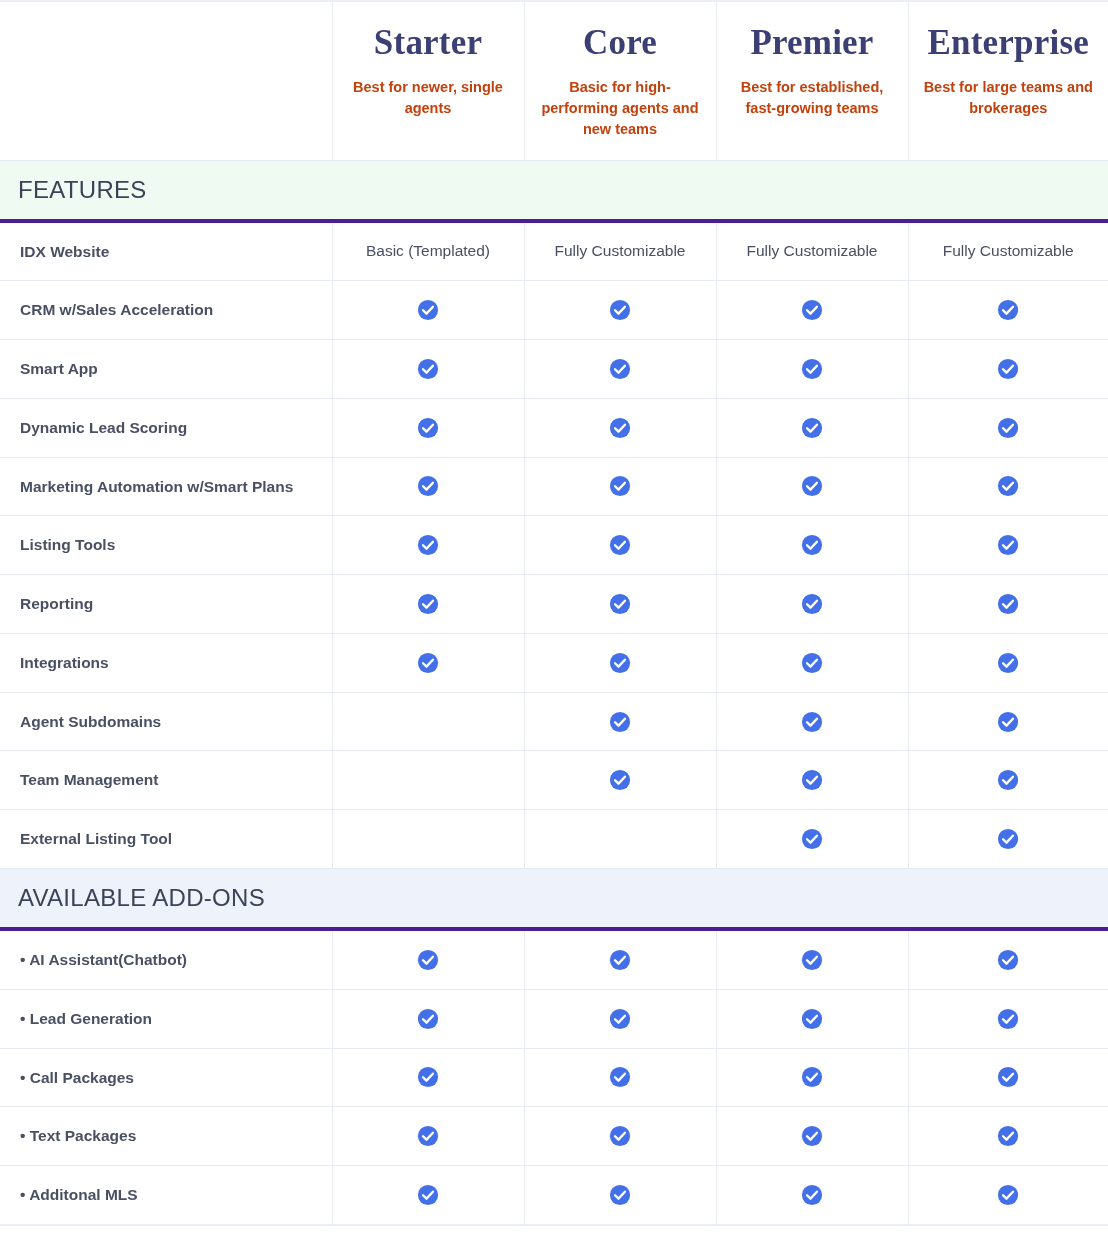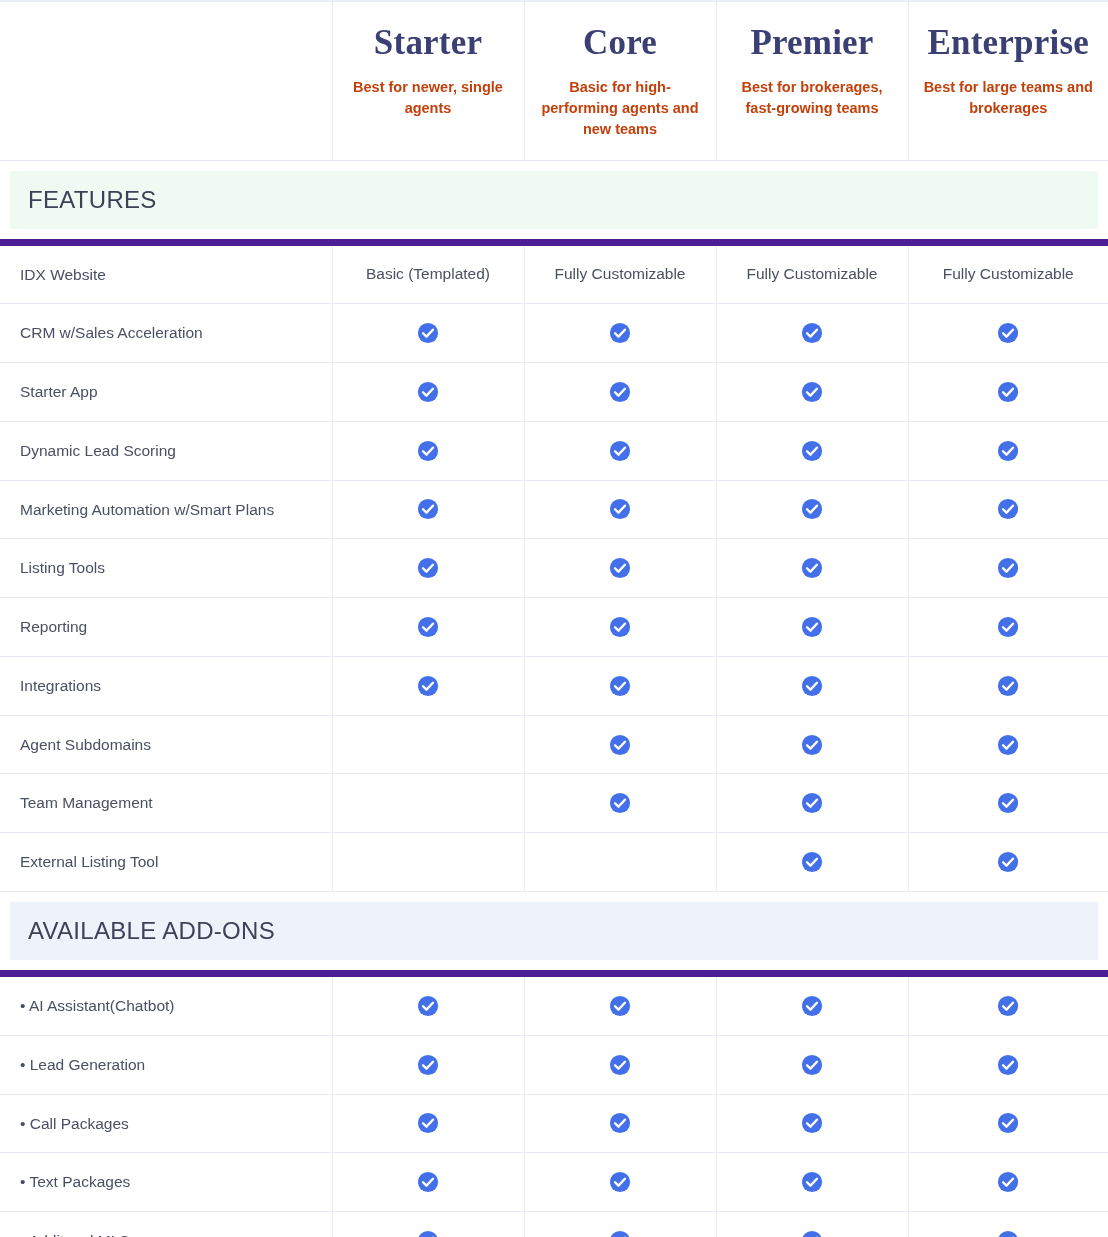--- a/index.html
+++ b/index.html
@@ -51,22 +51,22 @@
     margin-bottom: 14px;
   }
   .plan-tagline {
     font-size: 14.5px;
     line-height: 1.45;
     color: #c2410c;
   }
 
   
   .section-band td {
-    padding: 10px;
-    border-bottom: 7px solid #4c1d95;
+    padding: 0;
+    border-bottom: 4px solid #4c1d95;
     border-top: 1px solid #e8eaf3;
   }
   .band-inner {
     padding: 14px 18px 14px 18px;
     font-size: 24px;
     line-height: 1.25;
     color: #3c4257;
     letter-spacing: 0.3px;
     font-weight: 400;
   }
@@ -75,20 +75,21 @@
 
   
   td.feature-cell {
     padding: 13px 18px 13px 20px;
     font-size: 15.5px;
     line-height: 2.05;
     color: #4a5063;
     border-bottom: 1px solid #e8eaf3;
     vertical-align: middle;
     background: #ffffff;
+    font-weight: bold;
   }
   td.value-cell {
     border-left: 1px solid #e8eaf3;
     border-bottom: 1px solid #e8eaf3;
     text-align: center;
     vertical-align: middle;
     font-size: 15.5px;
     color: #4a5063;
     padding: 12px 6px;
     height: 47px;
@@ -120,21 +121,21 @@
       <th class="hdr-cell">
         <div class="plan-name">Starter</div>
         <div class="plan-tagline">Best for newer, single agents</div>
       </th>
       <th class="hdr-cell">
         <div class="plan-name">Core</div>
         <div class="plan-tagline">Basic for high-performing agents and new teams</div>
       </th>
       <th class="hdr-cell">
         <div class="plan-name">Premier</div>
-        <div class="plan-tagline">Best for brokerages, fast-growing teams</div>
+        <div class="plan-tagline">Best for established, fast-growing teams</div>
       </th>
       <th class="hdr-cell">
         <div class="plan-name">Enterprise</div>
         <div class="plan-tagline">Best for large teams and brokerages</div>
       </th>
     </tr>
   </thead>
   <tbody id="table-body">
       <tr class="section-band">
         <td colspan="5">
@@ -161,21 +162,21 @@
         <td class="value-cell"><span class="check-icon"><svg viewBox="0 0 24 24" xmlns="http://www.w3.org/2000/svg">
               <circle cx="12" cy="12" r="11" fill="#4370e8"></circle>
               <path d="M6.6 12.3 L10.3 16 L17.4 8.4" fill="none" stroke="#ffffff" stroke-width="2.6" stroke-linecap="round" stroke-linejoin="round"></path>
             </svg></span></td>
         <td class="value-cell"><span class="check-icon"><svg viewBox="0 0 24 24" xmlns="http://www.w3.org/2000/svg">
               <circle cx="12" cy="12" r="11" fill="#4370e8"></circle>
               <path d="M6.6 12.3 L10.3 16 L17.4 8.4" fill="none" stroke="#ffffff" stroke-width="2.6" stroke-linecap="round" stroke-linejoin="round"></path>
             </svg></span></td>
       </tr>
       <tr>
-        <td class="feature-cell">Starter App</td>
+        <td class="feature-cell">Smart App</td>
         <td class="value-cell"><span class="check-icon"><svg viewBox="0 0 24 24" xmlns="http://www.w3.org/2000/svg">
               <circle cx="12" cy="12" r="11" fill="#4370e8"></circle>
               <path d="M6.6 12.3 L10.3 16 L17.4 8.4" fill="none" stroke="#ffffff" stroke-width="2.6" stroke-linecap="round" stroke-linejoin="round"></path>
             </svg></span></td>
         <td class="value-cell"><span class="check-icon"><svg viewBox="0 0 24 24" xmlns="http://www.w3.org/2000/svg">
               <circle cx="12" cy="12" r="11" fill="#4370e8"></circle>
               <path d="M6.6 12.3 L10.3 16 L17.4 8.4" fill="none" stroke="#ffffff" stroke-width="2.6" stroke-linecap="round" stroke-linejoin="round"></path>
             </svg></span></td>
         <td class="value-cell"><span class="check-icon"><svg viewBox="0 0 24 24" xmlns="http://www.w3.org/2000/svg">
               <circle cx="12" cy="12" r="11" fill="#4370e8"></circle>

